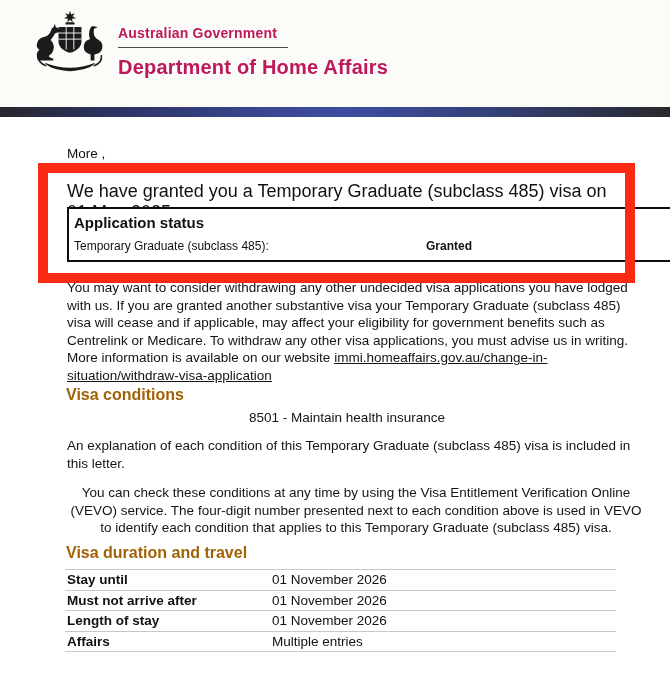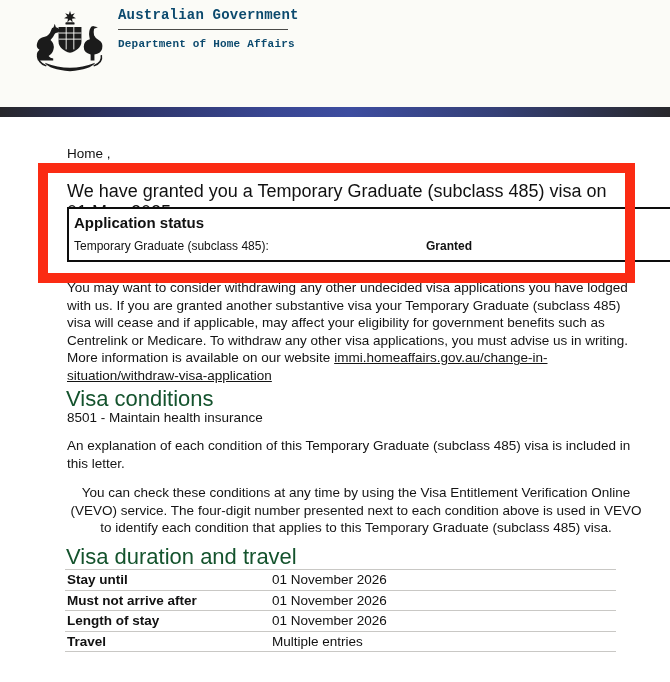--- a/index.html
+++ b/index.html
@@ -21,37 +21,37 @@
     height: 107px;
     background: #fbfbf7;
   }
   .crest {
     position: absolute;
     left: 28px; top: 6px;
     width: 84px; height: 80px;
   }
   .gov-block {
     position: absolute;
-    left: 118px; top: 7px;
-    color: #0c4a6e;
-    font-family: Liberation Mono, monospace;
+    left: 118px; top: 25px;
+    color: #be185d;
+    font-family: Liberation Sans, sans-serif;
   }
   .gov-name {
     font-size: 14px;
     font-weight: bold;
     letter-spacing: 0.2px;
   }
   .gov-rule {
     width: 170px;
     height: 1px;
     background: #4a4a48;
     margin-top: 6px;
   }
   .dept-name {
-    font-size: 11px;
+    font-size: 20px;
     font-weight: bold;
     margin-top: 8px;
     letter-spacing: 0.2px;
   }
   .banner-bar {
     position: absolute;
     top: 107px; left: 0; right: 0;
     height: 10px;
     background: linear-gradient(90deg,
       #27272b 0%, #2c3261 16%, #394692 40%,
@@ -111,26 +111,26 @@
   }
   .p-withdraw { top: 279px; width: 569px; z-index: 1; }
   .doc-link {
     color: #141414;
     text-decoration: underline;
     cursor: pointer;
   }
   .section-heading {
     position: absolute;
     left: 66px;
-    font-size: 22px;
-    font-weight: normal;
-    color: #14532d;
+    font-size: 16px;
+    font-weight: bold;
+    color: #a16207;
   }
   .h-conditions { top: 386px; }
-  .p-condition  { top: 409px; width: 560px; }
+  .p-condition  { top: 409px; width: 560px; text-align: center; }
   .p-explain    { top: 437px; width: 578px; }
   .p-vevo       { top: 484px; width: 578px; text-align: center; }
   .h-duration   { top: 544px; }
 
   
   .duration-table {
     position: absolute;
     left: 65px; top: 569px;
     width: 551px;
     font-size: 13.5px;
@@ -173,21 +173,21 @@
       <path d="M14 60 Q12 70 24 74 M96 60 Q98 70 86 74" stroke="#1b1b1b" stroke-width="2" fill="none"></path>
     </svg>
     <div class="gov-block">
       <div class="gov-name">Australian Government</div>
       <div class="gov-rule"></div>
       <div class="dept-name">Department of Home Affairs</div>
     </div>
   </div>
   <div class="banner-bar"></div>
 
-  <div class="salutation">Home ,</div>
+  <div class="salutation">More ,</div>
 
   <div class="grant-line">We have granted you a Temporary Graduate (subclass 485) visa on 01 May 2025.</div>
 
   <div class="status-box">
     <div class="status-title">Application status</div>
     <div class="status-row">
       <span>Temporary Graduate (subclass 485):</span>
       <span class="status-value">Granted</span>
     </div>
   </div>
@@ -210,18 +210,18 @@
     </div>
     <div class="t-row">
       <span class="t-label">Must not arrive after</span>
       <span class="t-value">01 November 2026</span>
     </div>
     <div class="t-row">
       <span class="t-label">Length of stay</span>
       <span class="t-value">01 November 2026</span>
     </div>
     <div class="t-row">
-      <span class="t-label">Travel</span>
+      <span class="t-label">Affairs</span>
       <span class="t-value">Multiple entries</span>
     </div>
   </div>
 
 </div>
 
 </body></html>

